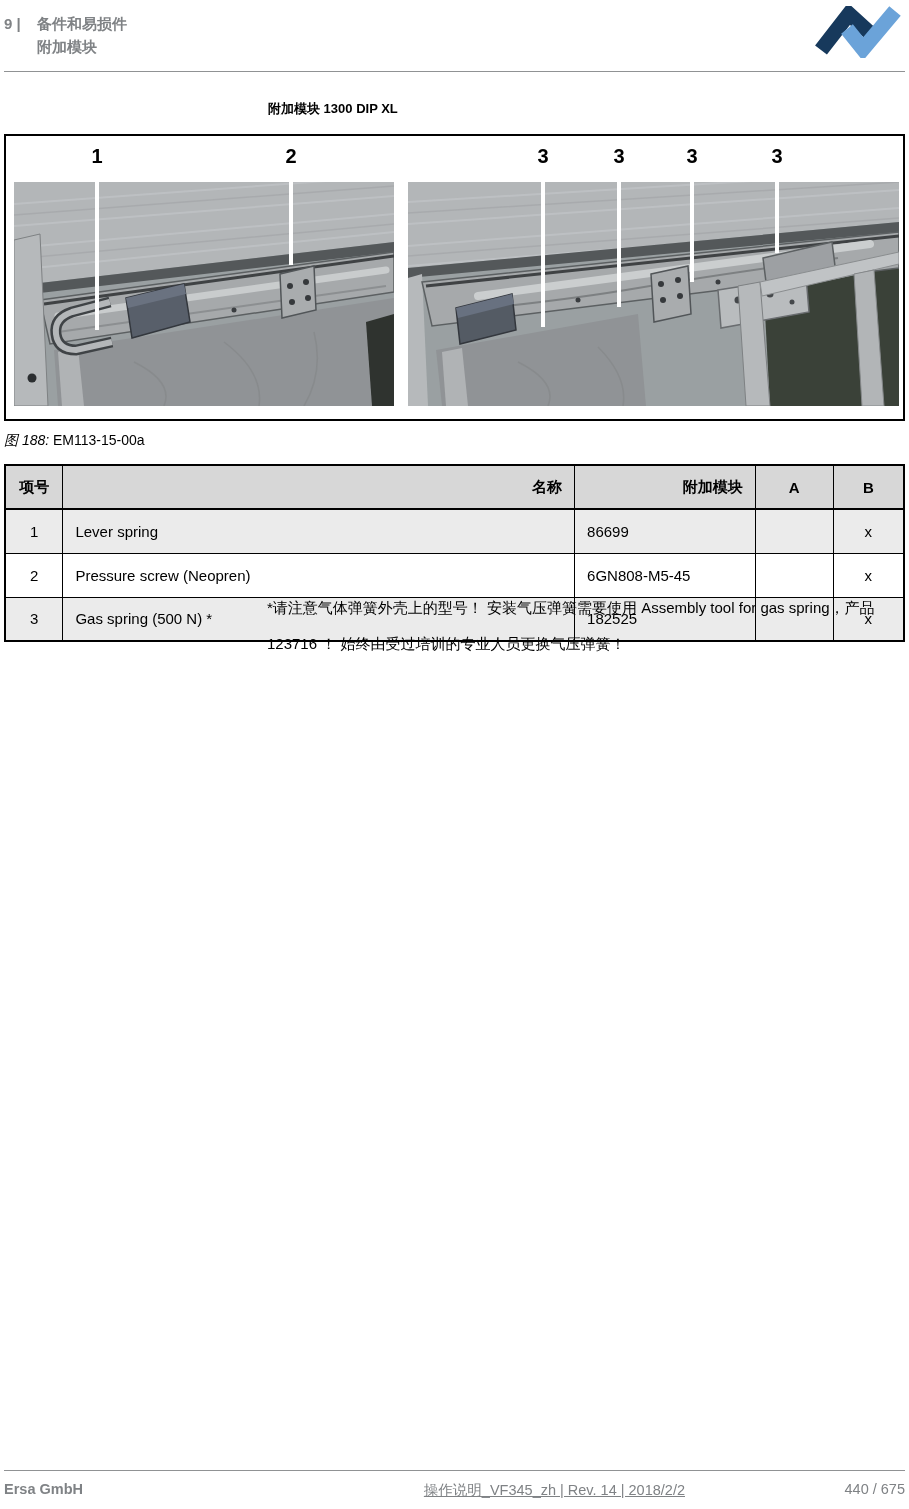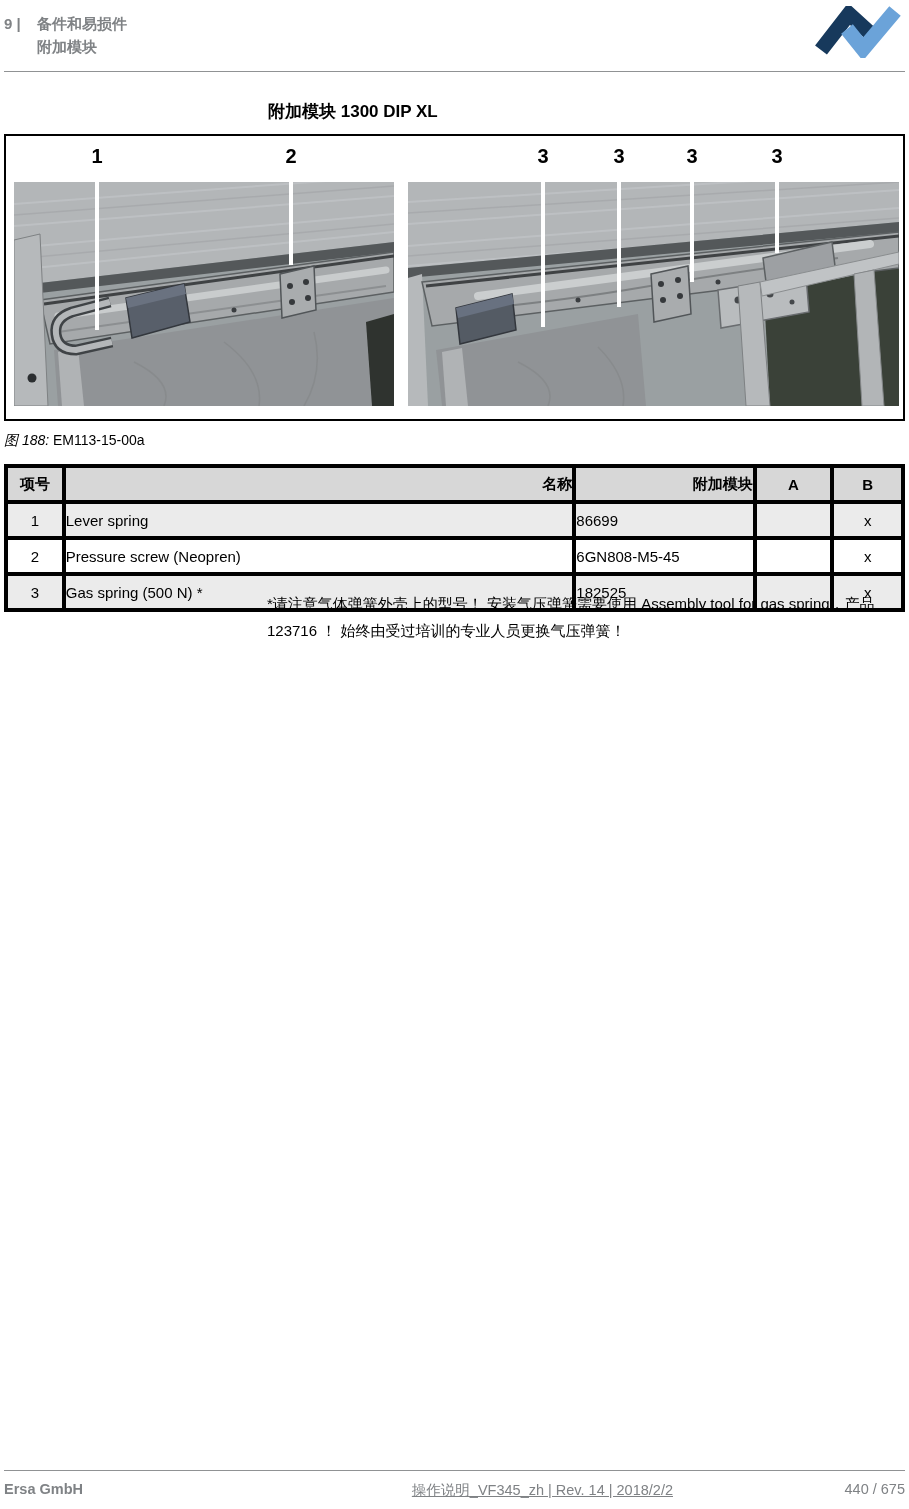--- a/index.html
+++ b/index.html
@@ -11,52 +11,52 @@
   .chapter { position:absolute; left:4px; top:12px; color:#7f8285; font-weight:bold; font-size:15px; line-height:23px; }
   .chapter .row1 { display:flex; }
   .chapter .no { width:33px; }
   .chapter .sub { margin-left:33px; }
   .logo { position:absolute; left:813px; top:6px; }
   .rule { position:absolute; left:4px; right:4px; height:1px; background:#909294; }
   .rule.top { top:71px; }
   .rule.bottom { top:1470px; }
 
   
-  .doc-title { position:absolute; left:268px; top:100px; font-size:17px; font-weight:bold; }
+  .doc-title { position:absolute; left:268px; top:100px; font-size:13px; font-weight:bold; }
 
   
   .figure-box { position:absolute; left:4px; top:134px; width:901px; height:287px; border:2px solid #000; background:#fff; }
   .photo { position:absolute; top:46px; height:224px; }
   .photo.left { left:8px; width:380px; }
   .photo.right { left:402px; width:491px; }
   .photo svg { display:block; width:100%; height:100%; }
   .callout { position:absolute; width:30px; display:flex; flex-direction:column; align-items:center; top:8px; }
   .callout .num { font-size:20px; font-weight:bold; line-height:24px; color:#000; }
   .callout .line { width:2px; background:#000; border-left:2px solid #fff; border-right:2px solid #fff; }
 
   
   .caption { position:absolute; left:4px; top:432px; font-size:14px; }
   .caption .lbl { font-style:italic; }
 
   
   table.parts { position:absolute; left:4px; top:464px; width:901px; border-collapse:collapse; font-size:15px; }
-  table.parts th, table.parts td { border:4px solid #000000; height:36px; padding:0 0; }
+  table.parts th, table.parts td { border:1px solid #000000; height:44px; padding:0 12px; }
   table.parts { border:2px solid #000; }
   table.parts th { background:#d7d7d7; font-weight:bold; text-align:right; border-bottom:2px solid #000; }
   table.parts th.c, table.parts td.c { text-align:center; }
   table.parts tr.odd td { background:#ebebeb; }
   table.parts tr.even td { background:#ffffff; }
   col.c-item { width:58px; } col.c-name { width:513px; } col.c-part { width:181px; }
   col.c-a { width:78px; } col.c-b { width:71px; }
 
   
-  .note { position:absolute; left:267px; top:590px; width:641px; font-size:15px; line-height:27px; }
-
-  
-  .footer { position:absolute; left:4px; right:4px; top:1481px; display:flex; color:#7f8285; font-size:14.5px;gap:12px; }
+  .note { position:absolute; left:267px; top:590px; width:641px; font-size:15px; line-height:36px; }
+
+  
+  .footer { position:absolute; left:4px; right:4px; top:1481px; display:flex; color:#7f8285; font-size:14.5px; }
   .footer .company { font-weight:bold; width:220px; }
   .footer .doc { flex:1; text-align:right;text-decoration:underline; }
   .footer .pageno { width:220px; text-align:right; }
 </style>
 </head>
 <body>
 
 <div class="page">
 
   <div class="chapter">

